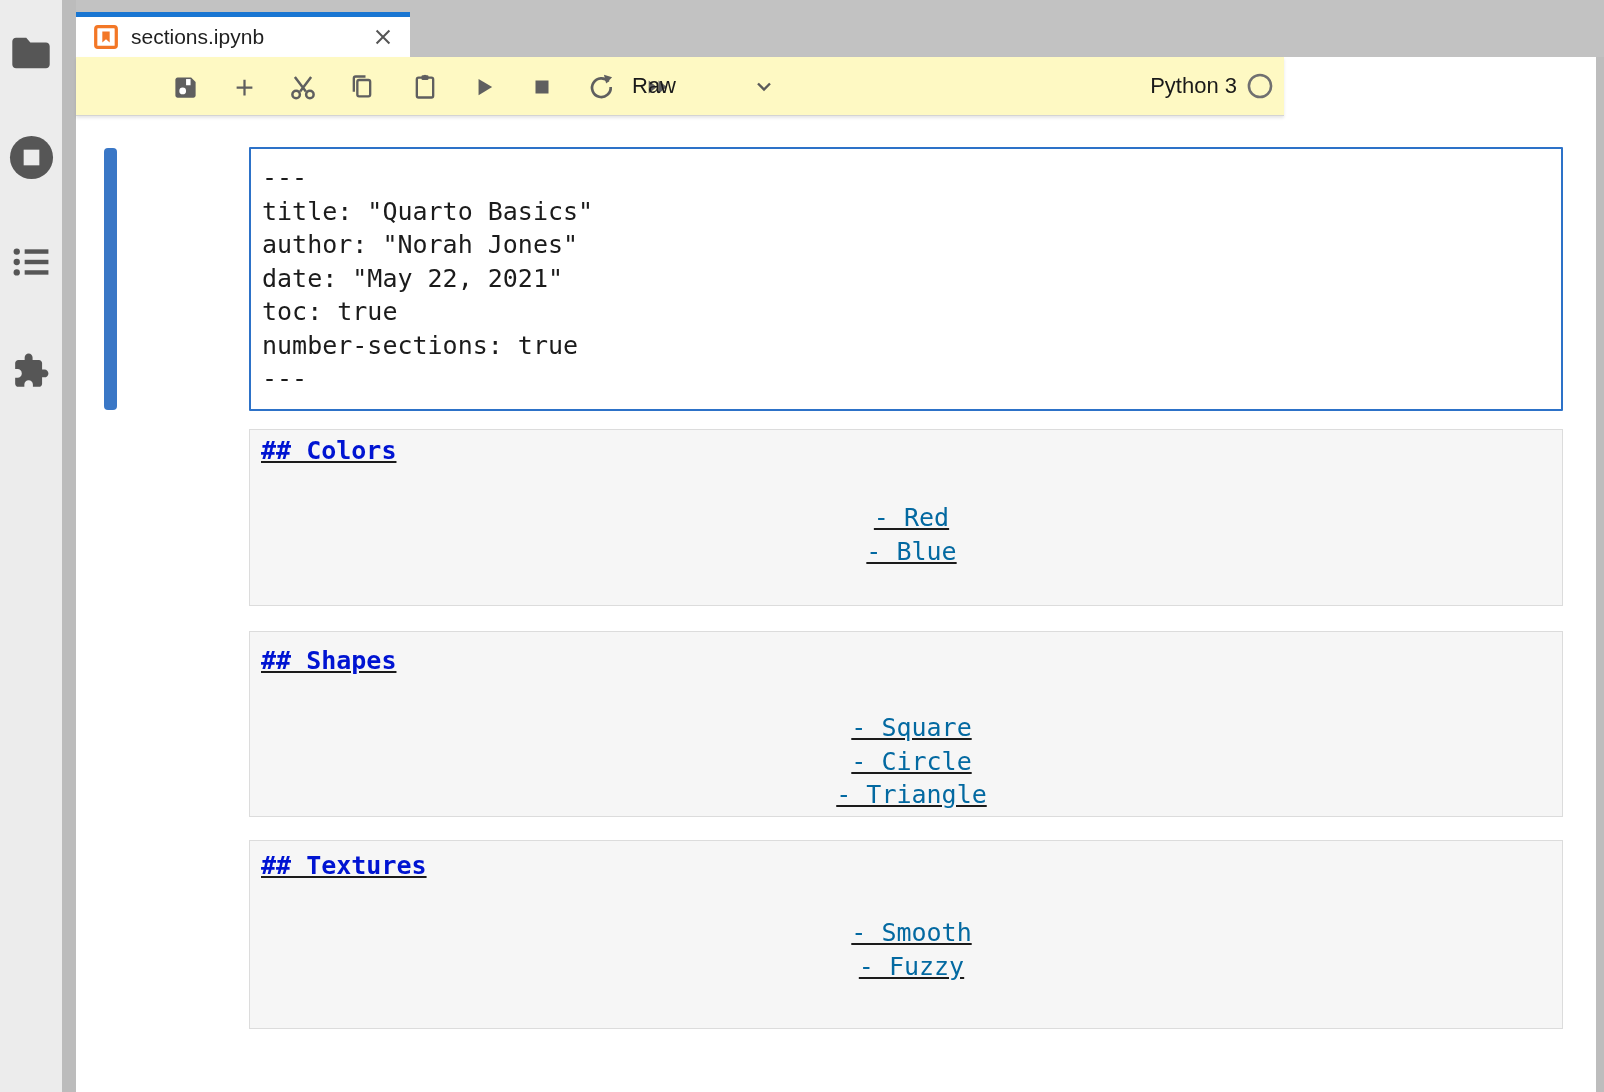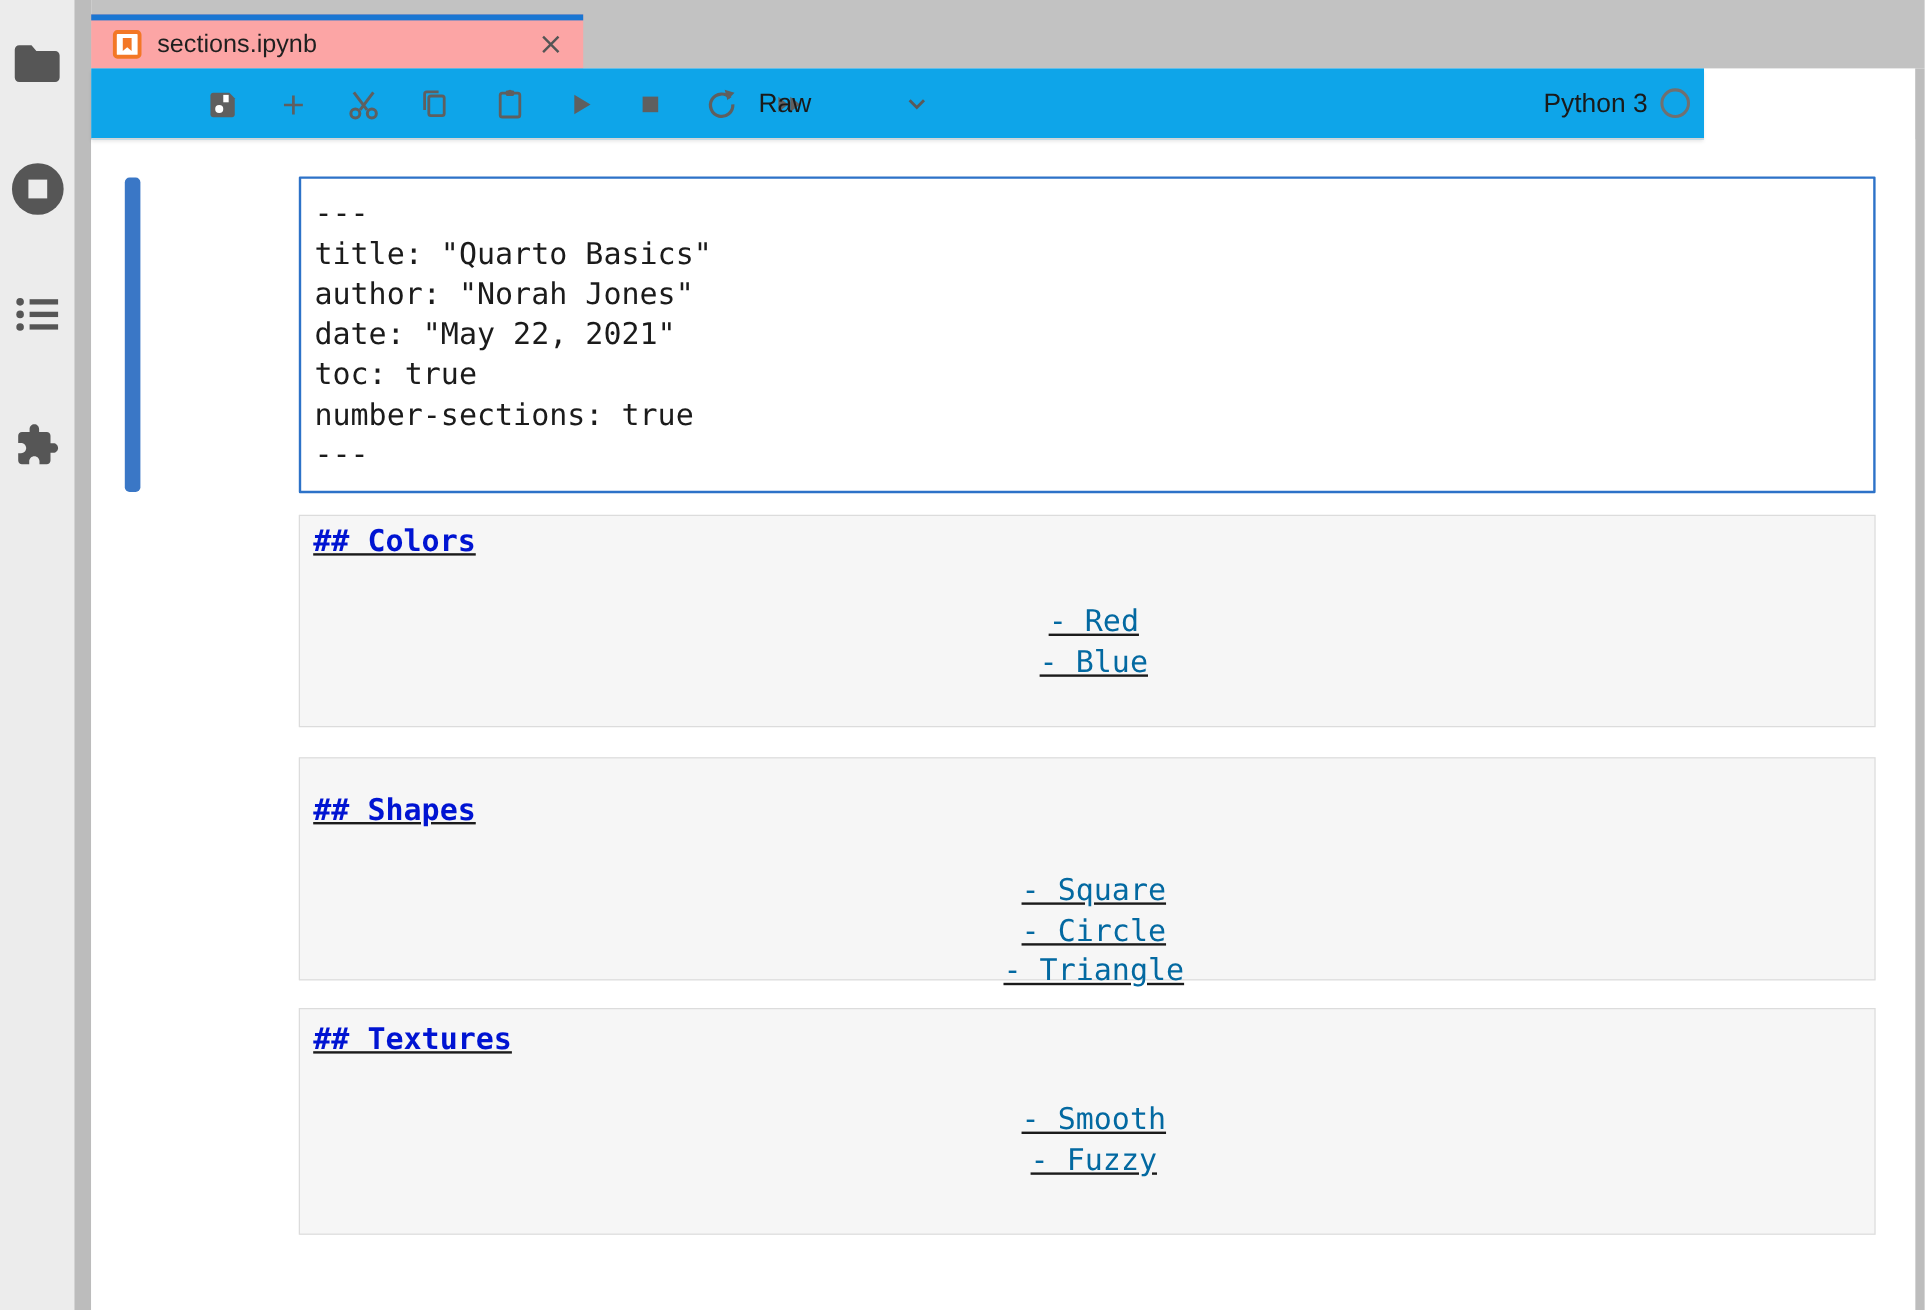--- a/index.html
+++ b/index.html
@@ -9,27 +9,27 @@
 
   
   .sidebar { position:absolute; left:0; top:0; width:62px; height:1092px; background:#ececec; }
   .side-icon { position:absolute; left:0; width:62px; display:flex; justify-content:center; cursor:pointer; }
   .side-icon svg { display:block; }
 
   .sidebar-divider { position:absolute; left:62px; top:0; width:14px; height:1092px; background:#bcbcbc; }
 
   
   .tabbar { position:absolute; left:76px; top:0; width:1528px; height:57px; background:#c2c2c2; }
-  .tab { position:absolute; left:0; top:12px; width:410px; height:45px; background:#fca5a5;
+  .tab { position:absolute; left:0; top:12px; width:334px; height:45px; background:#ffffff;
          border-top:5px solid #1976d2; display:flex; align-items:center; padding:0 14px 0 17px; }
   .tab-label { font-size:21px; color:#1f1f1f; margin-left:12px; flex:1; white-space:nowrap; }
   .tab-close { width:26px; height:26px; display:flex; align-items:center; justify-content:center; cursor:pointer; }
 
   
-  .toolbar { position:absolute; left:76px; top:57px; width:1344px; height:59px; background:#0ea5e9;
+  .toolbar { position:absolute; left:76px; top:57px; width:1208px; height:59px; background:#fef9c3;
              border-bottom:1px solid #d4d4d4; box-shadow:0 2px 3px rgba(0,0,0,0.10); z-index:3; }
   .tbtn { position:absolute; top:14px; width:32px; height:32px; display:flex; align-items:center;
           justify-content:center; cursor:pointer; }
   .celltype { position:absolute; left:556px; top:0; height:58px; display:flex; align-items:center; cursor:pointer; }
   .celltype-label { font-size:22px; color:#1a1a1a; }
   .celltype-chevron { margin-left:76px; display:flex; align-items:center; }
   .kernel { position:absolute; right:10px; top:0; height:58px; display:flex; align-items:center; }
   .kernel-name { font-size:22px; color:#1a1a1a; margin-right:9px; cursor:pointer; }
   .kernel-status { display:flex; align-items:center; cursor:pointer; }
 
@@ -44,21 +44,21 @@
   .collapser { position:absolute; left:28px; top:32px; width:13px; height:262px;
                background:#3a77c6; border-radius:4px; cursor:pointer; }
 
   .raw-cell { position:absolute; left:173px; top:31px; width:1314px; height:264px;
               background:#fff; border:2px solid #2d72c8; border-radius:1px;
               padding:12px 0 0 11px; color:#1b1b1b; }
 
   .md-cell { position:absolute; left:173px; width:1314px; background:#f6f6f6;
              border:1px solid #dcdcdc; padding-left:11px; color:#1b1b1b;text-decoration:underline; }
   .md-cell.colors   { top:313px; height:177px; padding-top:4px; }
-  .md-cell.shapes   { top:515px; height:186px; padding-top:26px; }
+  .md-cell.shapes   { top:515px; height:186px; padding-top:12px; }
   .md-cell.textures { top:724px; height:189px; padding-top:8px; }
   .md-header { white-space:pre; font-weight:bold; color:#0014d2; }
   .md-blank  { height:33.5px; }
   .md-item   { white-space:pre; color:#0369a1;text-align:center; }
 </style>
 </head>
 <body>
 
 <div class="app">
 

